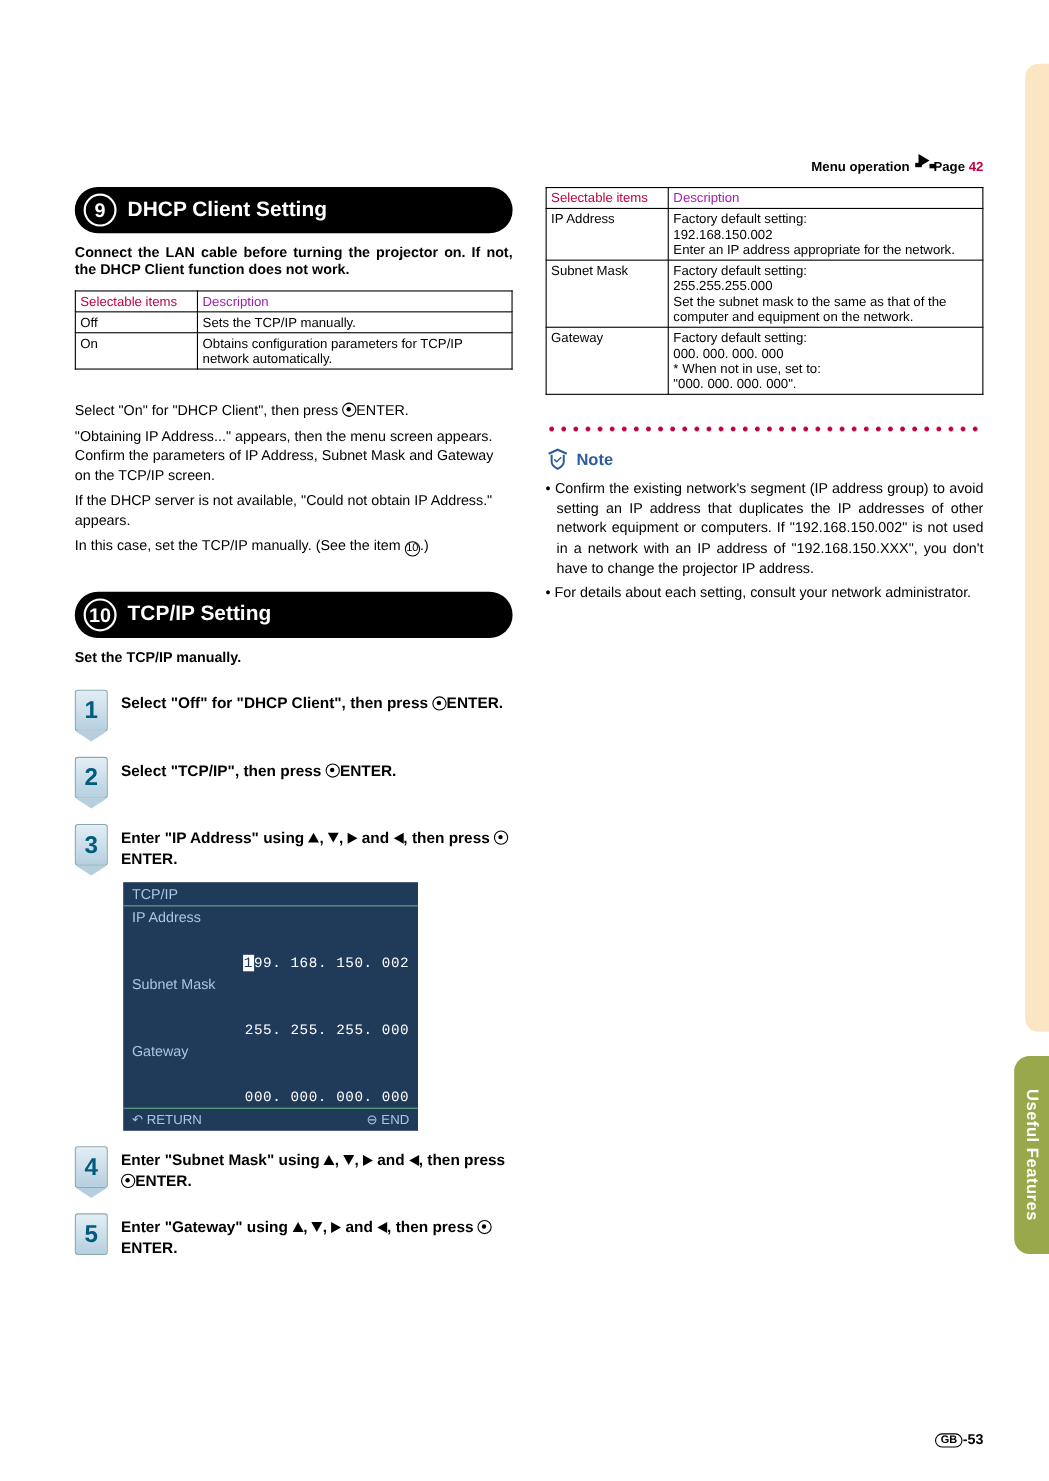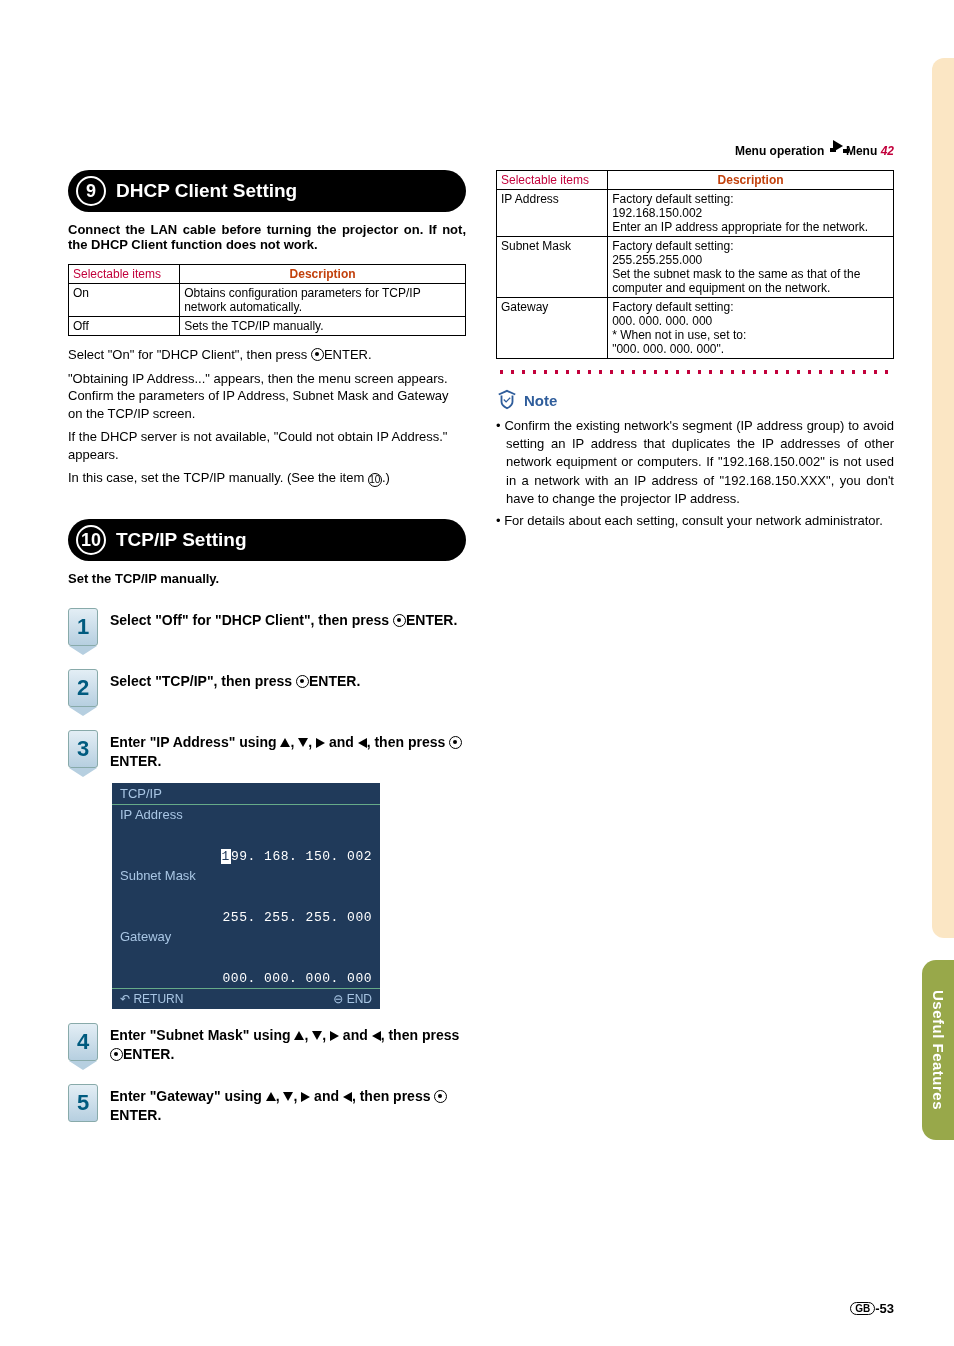--- a/index.html
+++ b/index.html
@@ -50,21 +50,21 @@
     display: flex;
     gap: 30px;
   }
   .col { flex: 1; min-width: 0; }
   .menu-op {
     text-align: right;
     font-size: 12px;
     font-weight: bold;
     margin-bottom: 12px;
   }
-  .menu-op .pageref { color: #c2003b; font-style: italic; }
+  .menu-op .pageref { color: #c2003b; }
   .pill {
     background: #000;
     color: #fff;
     border-radius: 40px;
     padding: 6px 16px 6px 8px;
     display: flex;
     align-items: center;
     gap: 10px;
     margin-bottom: 10px;
   }
@@ -83,30 +83,30 @@
   .intro-bold {
     font-weight: bold;
     font-size: 13px;
     margin-bottom: 12px;
     text-align: justify;
   }
   table.desc {
     border-collapse: collapse;
     width: 100%;
     font-size: 12px;
-    margin-bottom: 10px;
+    margin-bottom: 28px;
   }
   table.desc th, table.desc td {
     border: 1px solid #000;
     padding: 2px 4px;
     vertical-align: top;
     text-align: left;
   }
   table.desc th.sel { color: #c2003b; font-weight: normal; width: 28%; }
-  table.desc th.descr { color: #c2410c; font-weight: bold; text-align: center; }
+  table.desc th.descr { color: #a21caf; font-weight: normal; text-align: left; }
   .body-text {
     font-size: 13px;
     line-height: 1.35;
     margin-bottom: 6px;
   }
   .enter-icon {
     display: inline-block;
     width: 13px; height: 13px;
     border: 1.4px solid #000;
     border-radius: 50%;
@@ -255,21 +255,21 @@
 <body>
 
 <div class="side-tab-ghost"></div>
 <div class="side-tab">Useful Features</div>
 
 <div class="page">
 
   <div class="menu-op">
     <span>Menu operation</span>
     <span style="display:inline-block;width:6px;height:4px;background:#000;vertical-align:3px;margin-left:2px;"></span><span class="big-arrow-right"></span>
-    <span>Menu</span>
+    <span>Page</span>
     <span class="pageref">42</span>
   </div>
 
   <div class="cols">
 
     <div class="col">
 
       <div class="pill">
         <div class="num-circ">9</div>
         <div class="title">DHCP Client Setting</div>
@@ -277,26 +277,26 @@
 
       <div class="intro-bold">Connect the LAN cable before turning the projector on. If not, the DHCP Client function does not work.</div>
 
       <table class="desc">
         <tbody>
             <tr>
           <th class="sel">Selectable items</th>
           <th class="descr">Description</th>
         </tr>
         <tr>
+          <td>Off</td>
+          <td>Sets the TCP/IP manually.</td>
+        </tr>
+        <tr>
           <td>On</td>
           <td>Obtains configuration parameters for TCP/IP network automatically.</td>
-        </tr>
-        <tr>
-          <td>Off</td>
-          <td>Sets the TCP/IP manually.</td>
         </tr>
       </tbody>
         </table>
 
       <div class="body-text">
         <span>Select "On" for "DHCP Client", then press </span><span class="enter-icon"></span><span>ENTER.</span>
       </div>
       <div class="body-text">"Obtaining IP Address..." appears, then the menu screen appears. Confirm the parameters of IP Address, Subnet Mask and Gateway on the TCP/IP screen.</div>
       <div class="body-text">If the DHCP server is not available, "Could not obtain IP Address." appears.</div>
       <div class="body-text" style="margin-bottom:32px;">

